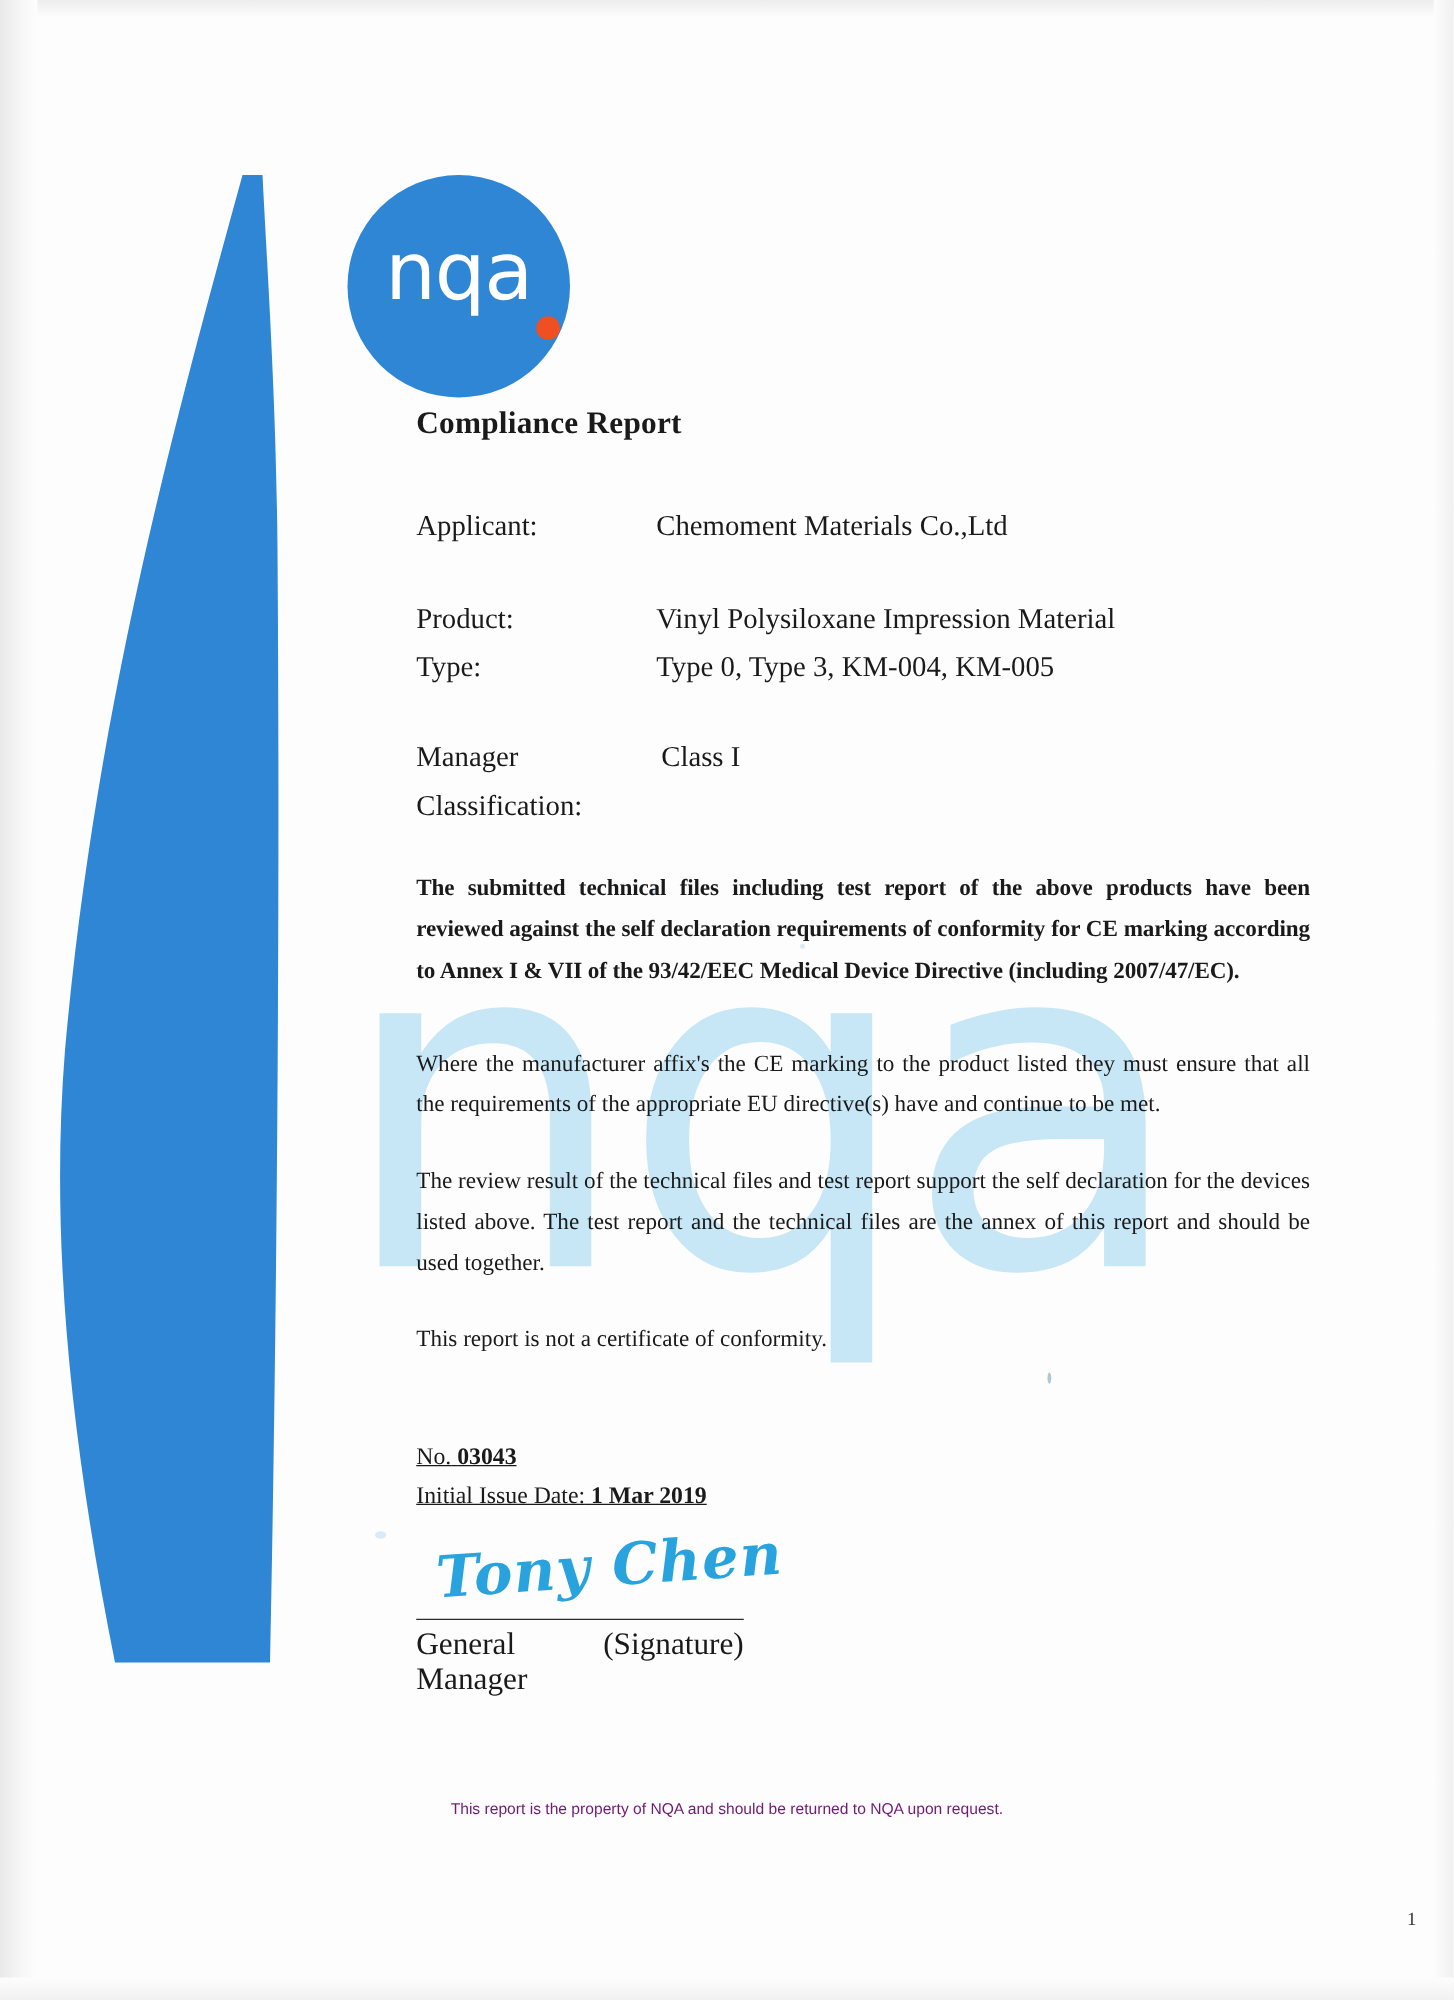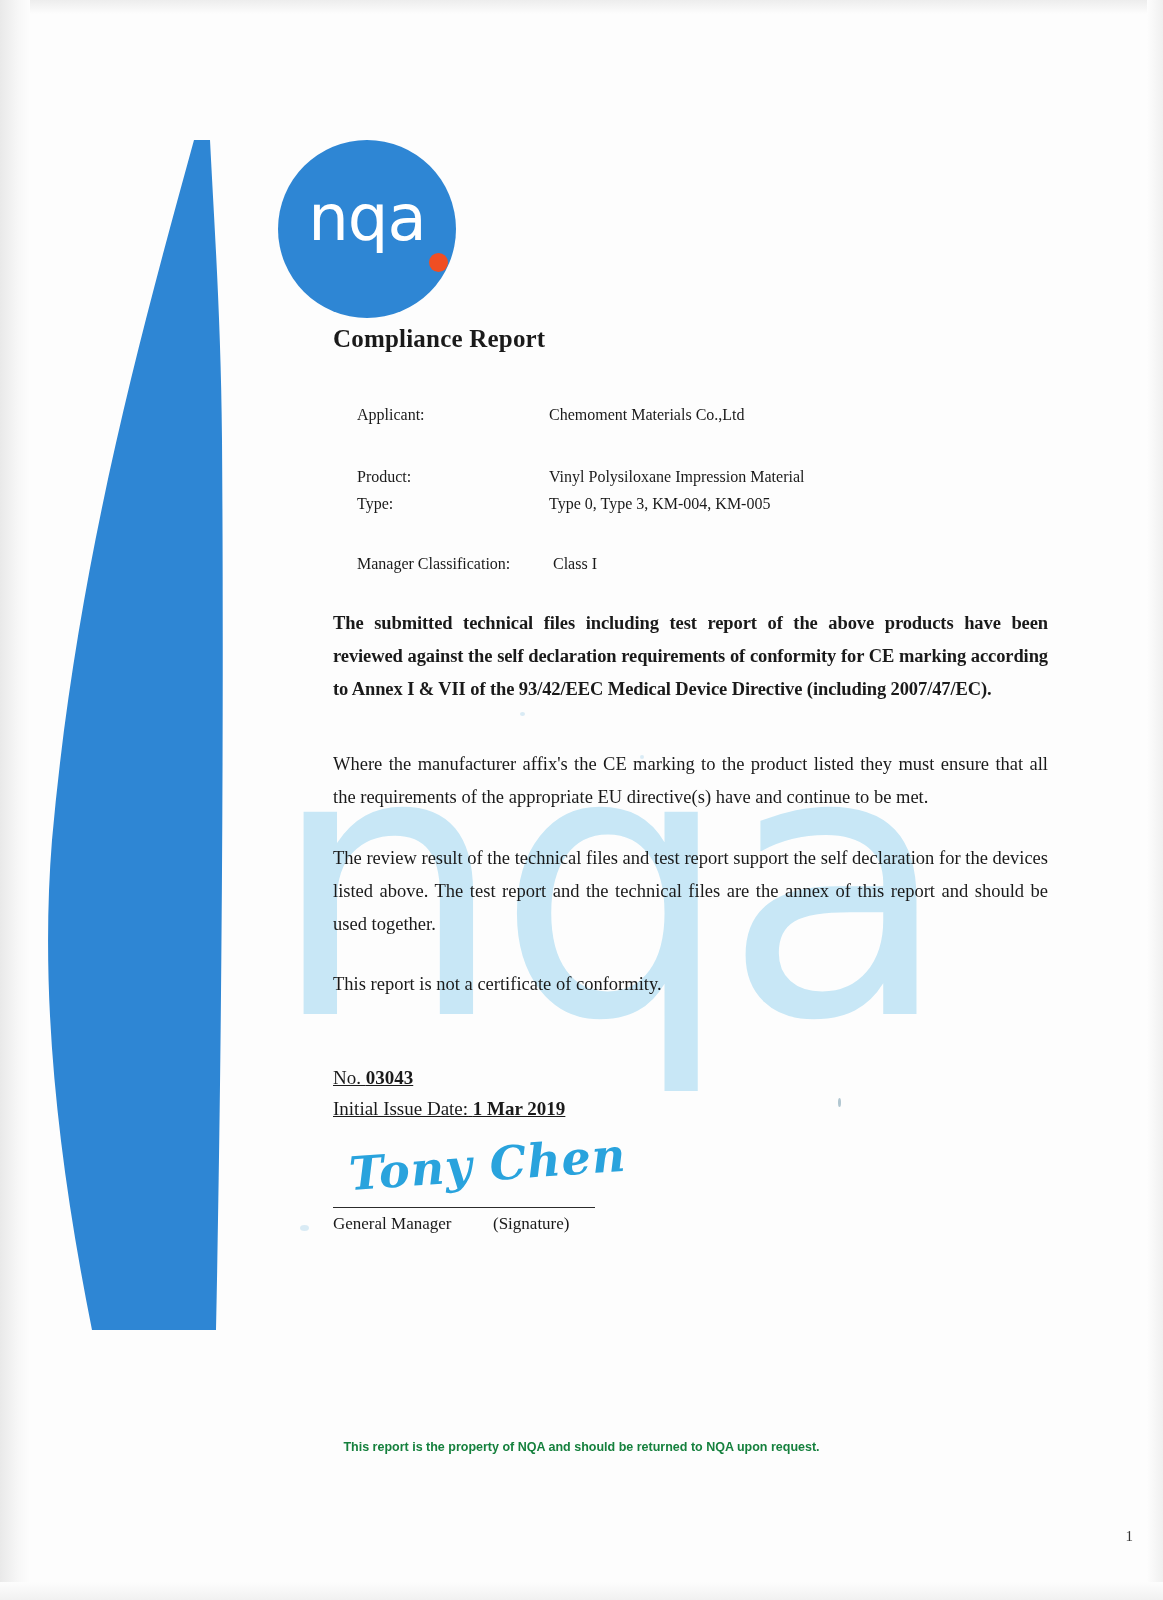--- a/index.html
+++ b/index.html
@@ -123,23 +123,22 @@
     font-weight: bold;
     letter-spacing: .2px;
     margin: 0 0 48px 0;
   }
 
   .field-block {
     margin-bottom: 22px;
   }
   .field-row {
     display: flex;
-    font-size: 16px;
+    font-size: 23px;
     line-height: 1.72;
-    margin-left: 24px;
   }
   .field-label {
     width: 192px;
     flex: 0 0 192px;
   }
   .field-value {
     flex: 1 1 auto;
   }
   .field-row.classification .field-label {
     width: 196px;
@@ -188,35 +187,34 @@
     letter-spacing: 1px;
     white-space: nowrap;
   }
   .sig-rule {
     border-bottom: 1px solid #2b2b2b;
     width: 262px;
     margin-top: 6px;
   }
   .sig-labels {
     display: flex;
-    font-size: 17px;
+    font-size: 25px;
     margin-top: 6px;
   }
   .sig-role { width: 160px; }
 
   
   .footer-note {
     position: absolute;
     left: 0; right: 0;
     top: 1440px;
     text-align: center;
     font-family: "Liberation Sans", sans-serif;
     font-size: 12.5px;
-    color: #15803d;
-    font-weight: bold;
+    color: #701a75;
   }
   .page-number {
     position: absolute;
     right: 30px;
     top: 1528px;
     font-size: 15px;
     color: #333;
   }
 
   

